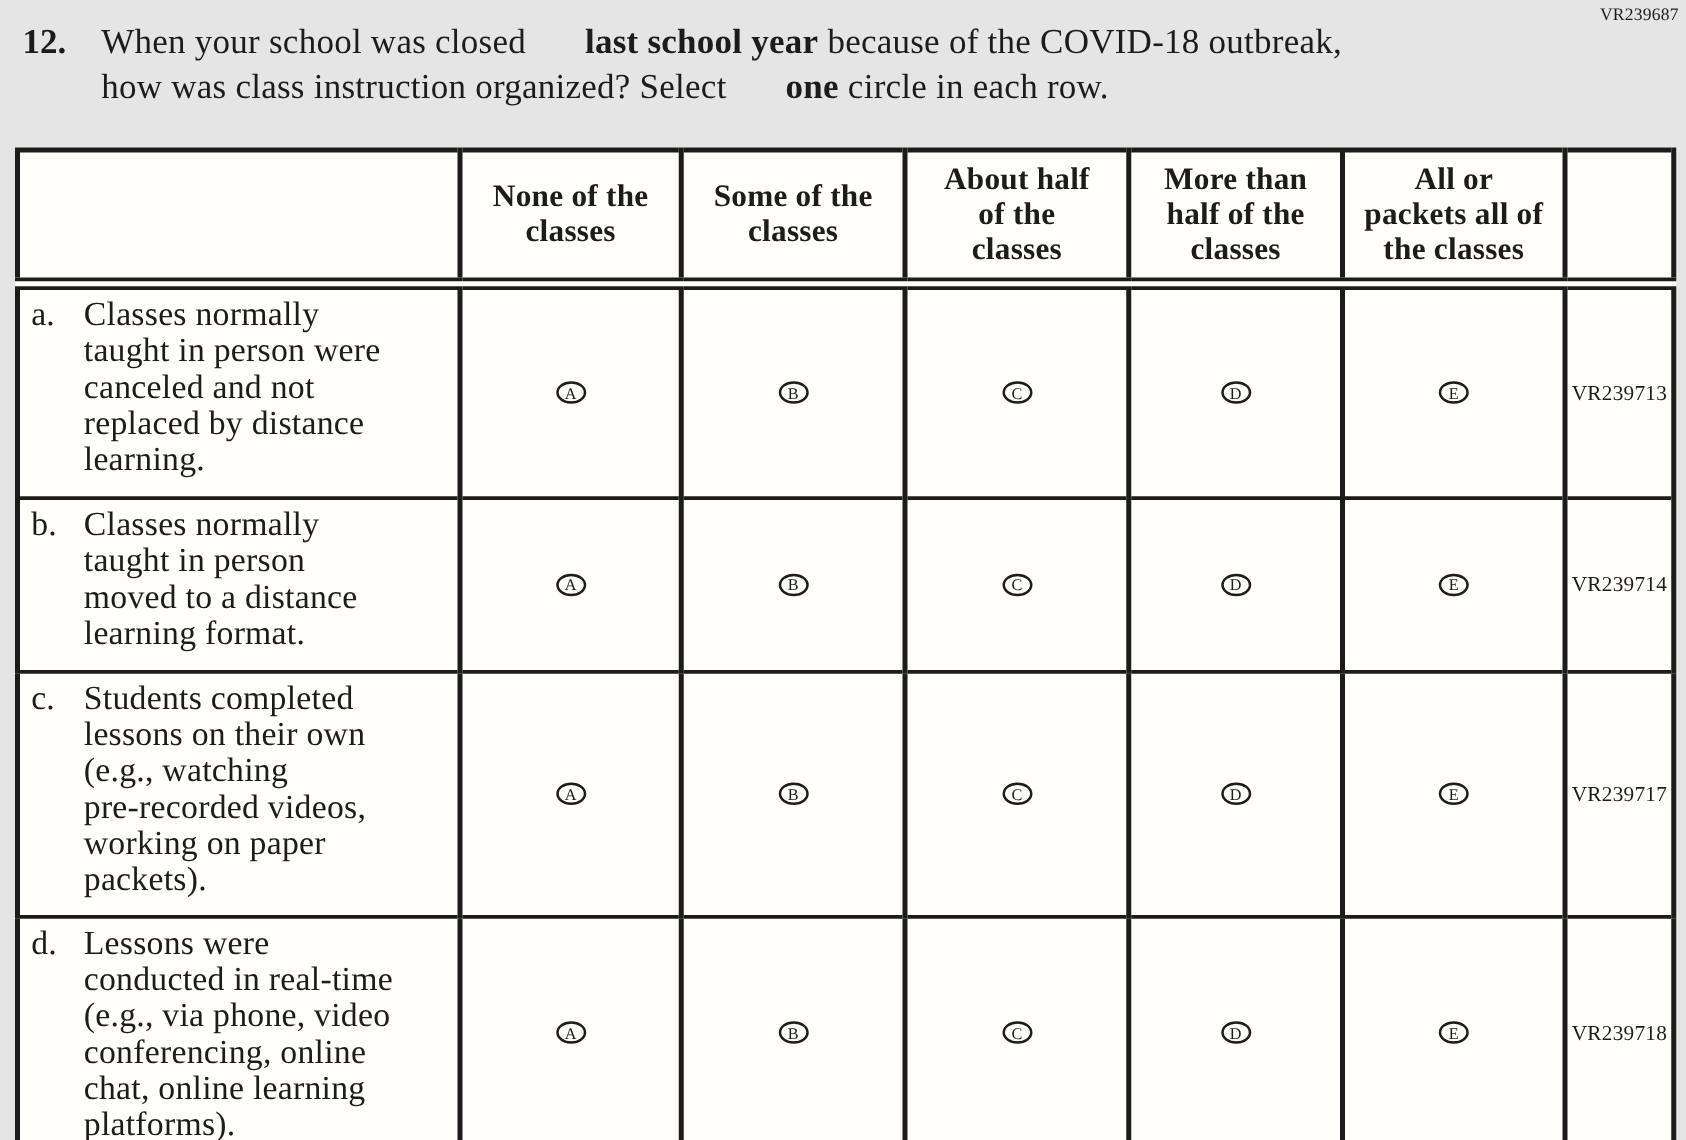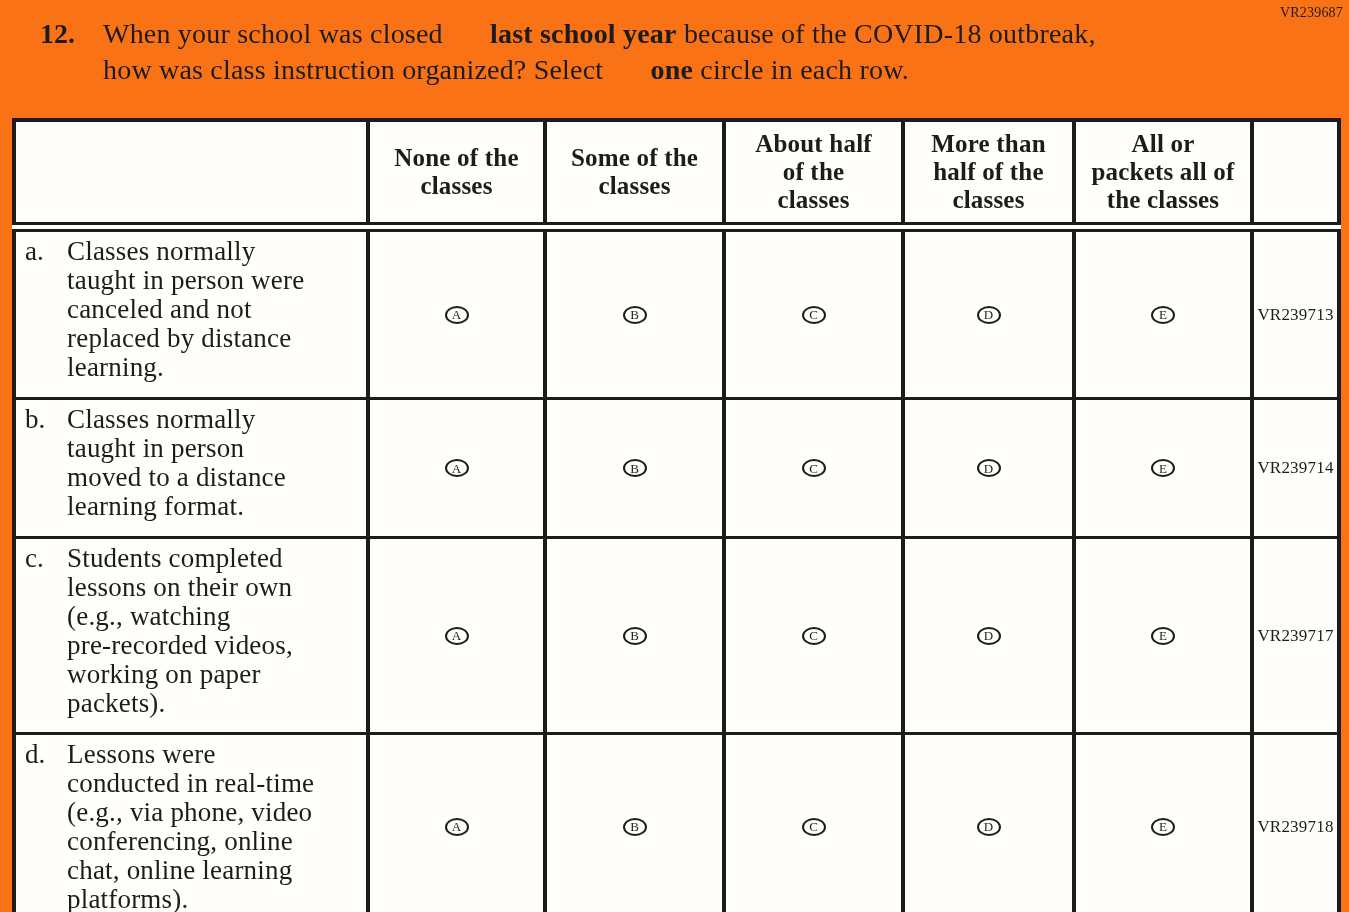--- a/index.html
+++ b/index.html
@@ -6,34 +6,34 @@
     margin: 0;
     padding: 0;
     background: #fffefa;
     font-family: "Liberation Serif", "DejaVu Serif", serif;
     color: #1c1c1c;
   }
   .page {
     position: relative;
     width: 1349px;
     height: 912px;
-    background: #f97316;
+    background: #e5e5e5;
     overflow: hidden;
   }
   .corner-code {
     position: absolute;
     top: 5px;
     right: 6px;
     font-size: 14px;
     letter-spacing: 0.2px;
   }
   .question {
     position: absolute;
     top: 16px;
-    left: 40px;
+    left: 18px;
     display: flex;
     align-items: flex-start;
   }
   .qnum {
     width: 63px;
     font-weight: bold;
     font-size: 28px;
     line-height: 36px;
     flex: 0 0 auto;
   }

